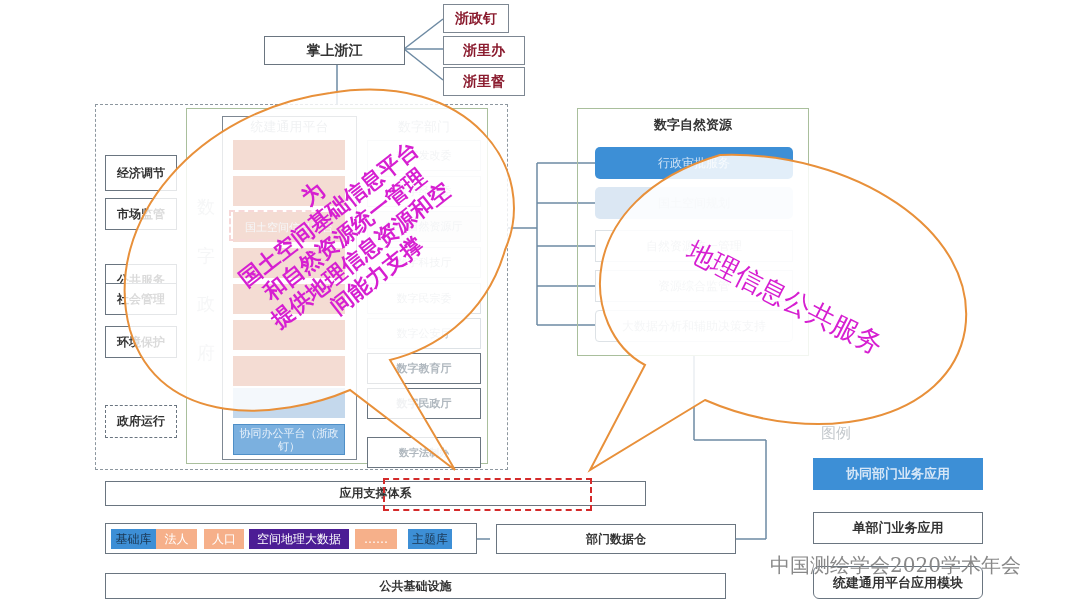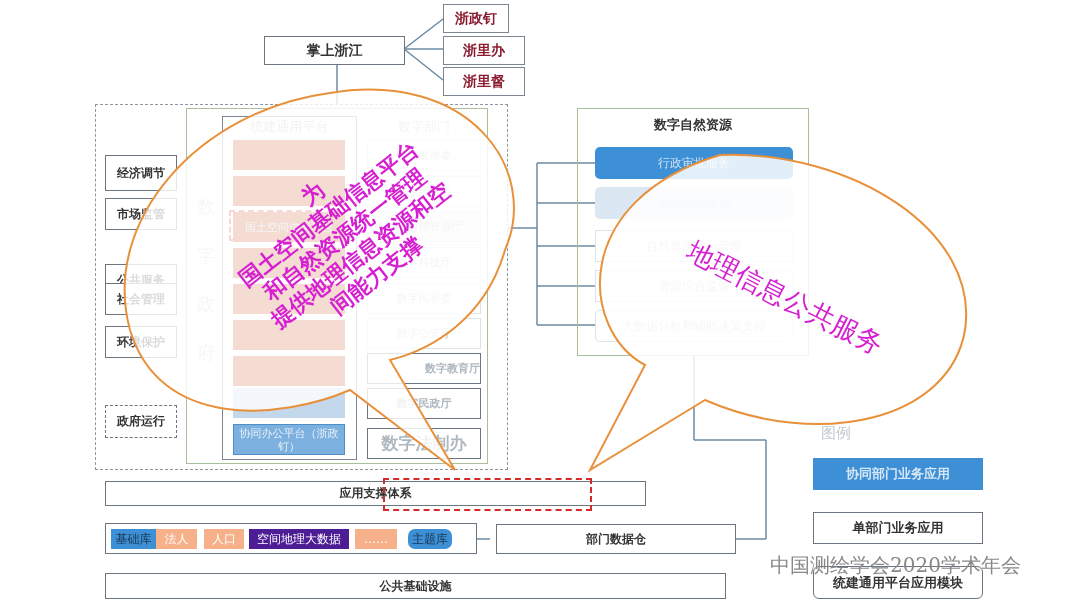--- a/index.html
+++ b/index.html
@@ -114,27 +114,27 @@
   </div>
 <div class="abs box faded" style="left:367px;top:247px;width:114px;height:31px;font-size:11px;">
     <span>数字科技厅</span>
   </div>
 <div class="abs box faded" style="left:367px;top:283px;width:114px;height:31px;font-size:11px;">
     <span>数字民宗委</span>
   </div>
 <div class="abs box faded" style="left:367px;top:318px;width:114px;height:31px;font-size:11px;">
     <span>数字公安厅</span>
   </div>
-<div class="abs box" style="left:367px;top:353px;width:114px;height:31px;font-size:11px;color:#b0b8bf;justify-content:flex-end;">
+<div class="abs box" style="left:367px;top:353px;width:114px;height:31px;font-size:11px;color:#b0b8bf;">
     <span>数字教育厅</span>
   </div>
 <div class="abs box" style="left:367px;top:388px;width:114px;height:31px;font-size:11px;color:#b0b8bf;">
     <span>数字民政厅</span>
   </div>
-<div class="abs box" style="left:367px;top:428px;width:114px;height:31px;font-size:17px;color:#b0b8bf;">
+<div class="abs box" style="left:367px;top:437px;width:114px;height:31px;font-size:10px;color:#b0b8bf;">
     <span>数字法制办</span>
   </div>
 
 <div class="abs" style="left:577px;top:108px;width:232px;height:248px;border:1.5px solid #a9bf9c;"></div>
 <div class="abs" style="left:577px;top:116px;width:232px;text-align:center;font-size:13px;font-weight:bold;color:#333;">数字自然资源</div>
 <div class="abs chip" style="left:595px;top:147px;width:198px;height:32px;background:#3d8fd6;border-radius:5px;color:#d0e3f5;">
     <span>行政审批服务</span>
   </div>
 <div class="abs chip" style="left:595px;top:187px;width:198px;height:32px;background:#dbe7f3;border-radius:5px;color:#c6d3df;">
     <span>国土空间规划</span>
@@ -163,21 +163,21 @@
   </div>
 <div class="abs chip" style="left:204px;top:529px;width:40px;background:#f6b08a;">
     <span>人口</span>
   </div>
 <div class="abs chip" style="left:249px;top:529px;width:100px;background:#4c1d95;">
     <span>空间地理大数据</span>
   </div>
 <div class="abs chip" style="left:355px;top:529px;width:42px;background:#f6b08a;">
     <span>……</span>
   </div>
-<div class="abs chip" style="left:408px;top:529px;width:44px;background:#3d8fd6;border-radius:7px;">
+<div class="abs chip" style="left:408px;top:529px;width:44px;background:#3d8fd6;">
     <span style="color:#1a3550;">主题库</span>
   </div>
 <div class="abs box" style="left:496px;top:524px;width:240px;height:30px;">
     <span>部门数据仓</span>
   </div>
 
 <div class="abs box" style="left:105px;top:573px;width:621px;height:26px;">
     <span>公共基础设施</span>
   </div>
 

